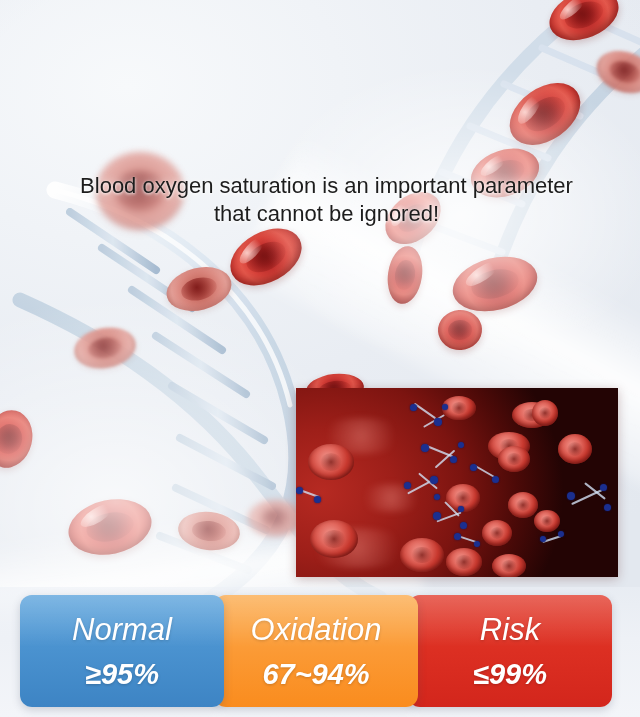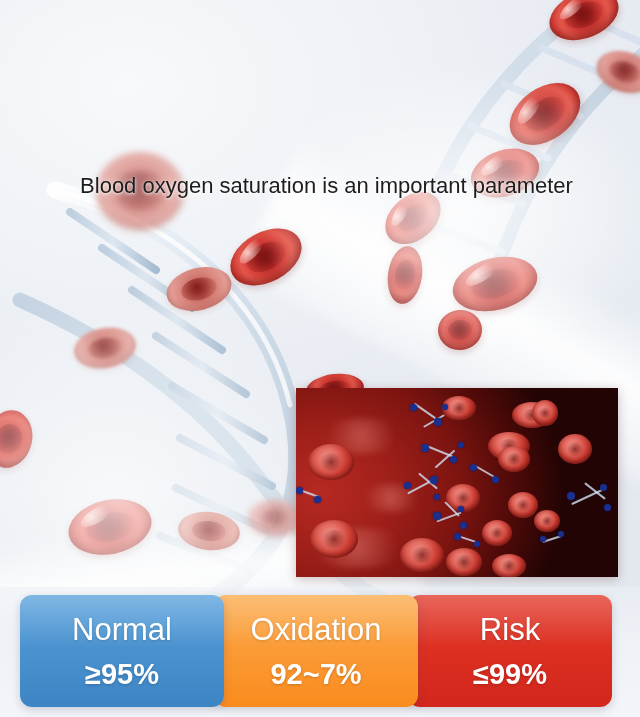--- a/index.html
+++ b/index.html
@@ -119,21 +119,21 @@
   .mol i{position:absolute;display:block;background:#1b2f8f;border-radius:50%;
     box-shadow:0 0 2px rgba(10,20,90,.9);}
   .mol b{position:absolute;display:block;background:rgba(210,225,245,.8);height:2px;border-radius:1px;}
 
   
   .statusbar{position:absolute;left:0;right:0;bottom:0;height:130px;z-index:9;}
   .statusbar .sb-bg{
     position:absolute;inset:0;
     background:linear-gradient(180deg,rgba(236,240,246,.55) 0%, #eef1f6 40%, #f3f5f9 100%);
   }
-  .panels{position:absolute;left:20px;top:8px;width:592px;height:112px;display:flex;}
+  .panels{position:absolute;left:20px;top:8px;width:592px;height:112px;display:flex;font-style:italic;}
   .panel{
     position:relative;flex:1;border-radius:12px;
     display:flex;flex-direction:column;align-items:center;justify-content:center;
     color:#fff;box-shadow:0 3px 8px rgba(60,70,90,.22);
   }
   .panel .p-label{font-size:31px;line-height:1;text-shadow:0 1px 3px rgba(0,0,0,.18);}
   .panel .p-value{font-size:29px;font-weight:bold;line-height:1;margin-top:15px;text-shadow:0 1px 3px rgba(0,0,0,.2);}
   .panel.normal{
     background:linear-gradient(180deg,#5ba3dc 0%,#4b93d0 45%,#3d84c4 100%);
     margin-right:-10px;z-index:3;
@@ -401,36 +401,37 @@
       <i style="left:-2px;top:4px;width:6px;height:6px;"></i>
       <i style="left:16px;top:-1px;width:6px;height:6px;"></i>
     </div>
   </div>
 
   <div class="vign"></div>
 
 
   <div class="subtitle">
     <div>Blood oxygen saturation is an important parameter</div>
+    <div>that cannot be ignored!</div>
   </div>
 
   <div class="statusbar">
     <div class="sb-bg"></div>
     <div class="panels">
 
       <div class="panel normal">
         <div class="gloss"></div>
         <div class="p-label">Normal</div>
         <div class="p-value">≥95%</div>
       </div>
 
       <div class="panel oxidation">
         <div class="gloss"></div>
         <div class="p-label">Oxidation</div>
-        <div class="p-value">92~7%</div>
+        <div class="p-value">67~94%</div>
       </div>
 
       <div class="panel risk">
         <div class="gloss"></div>
         <div class="p-label">Risk</div>
         <div class="p-value">≤99%</div>
       </div>
 
     </div>
   </div>

